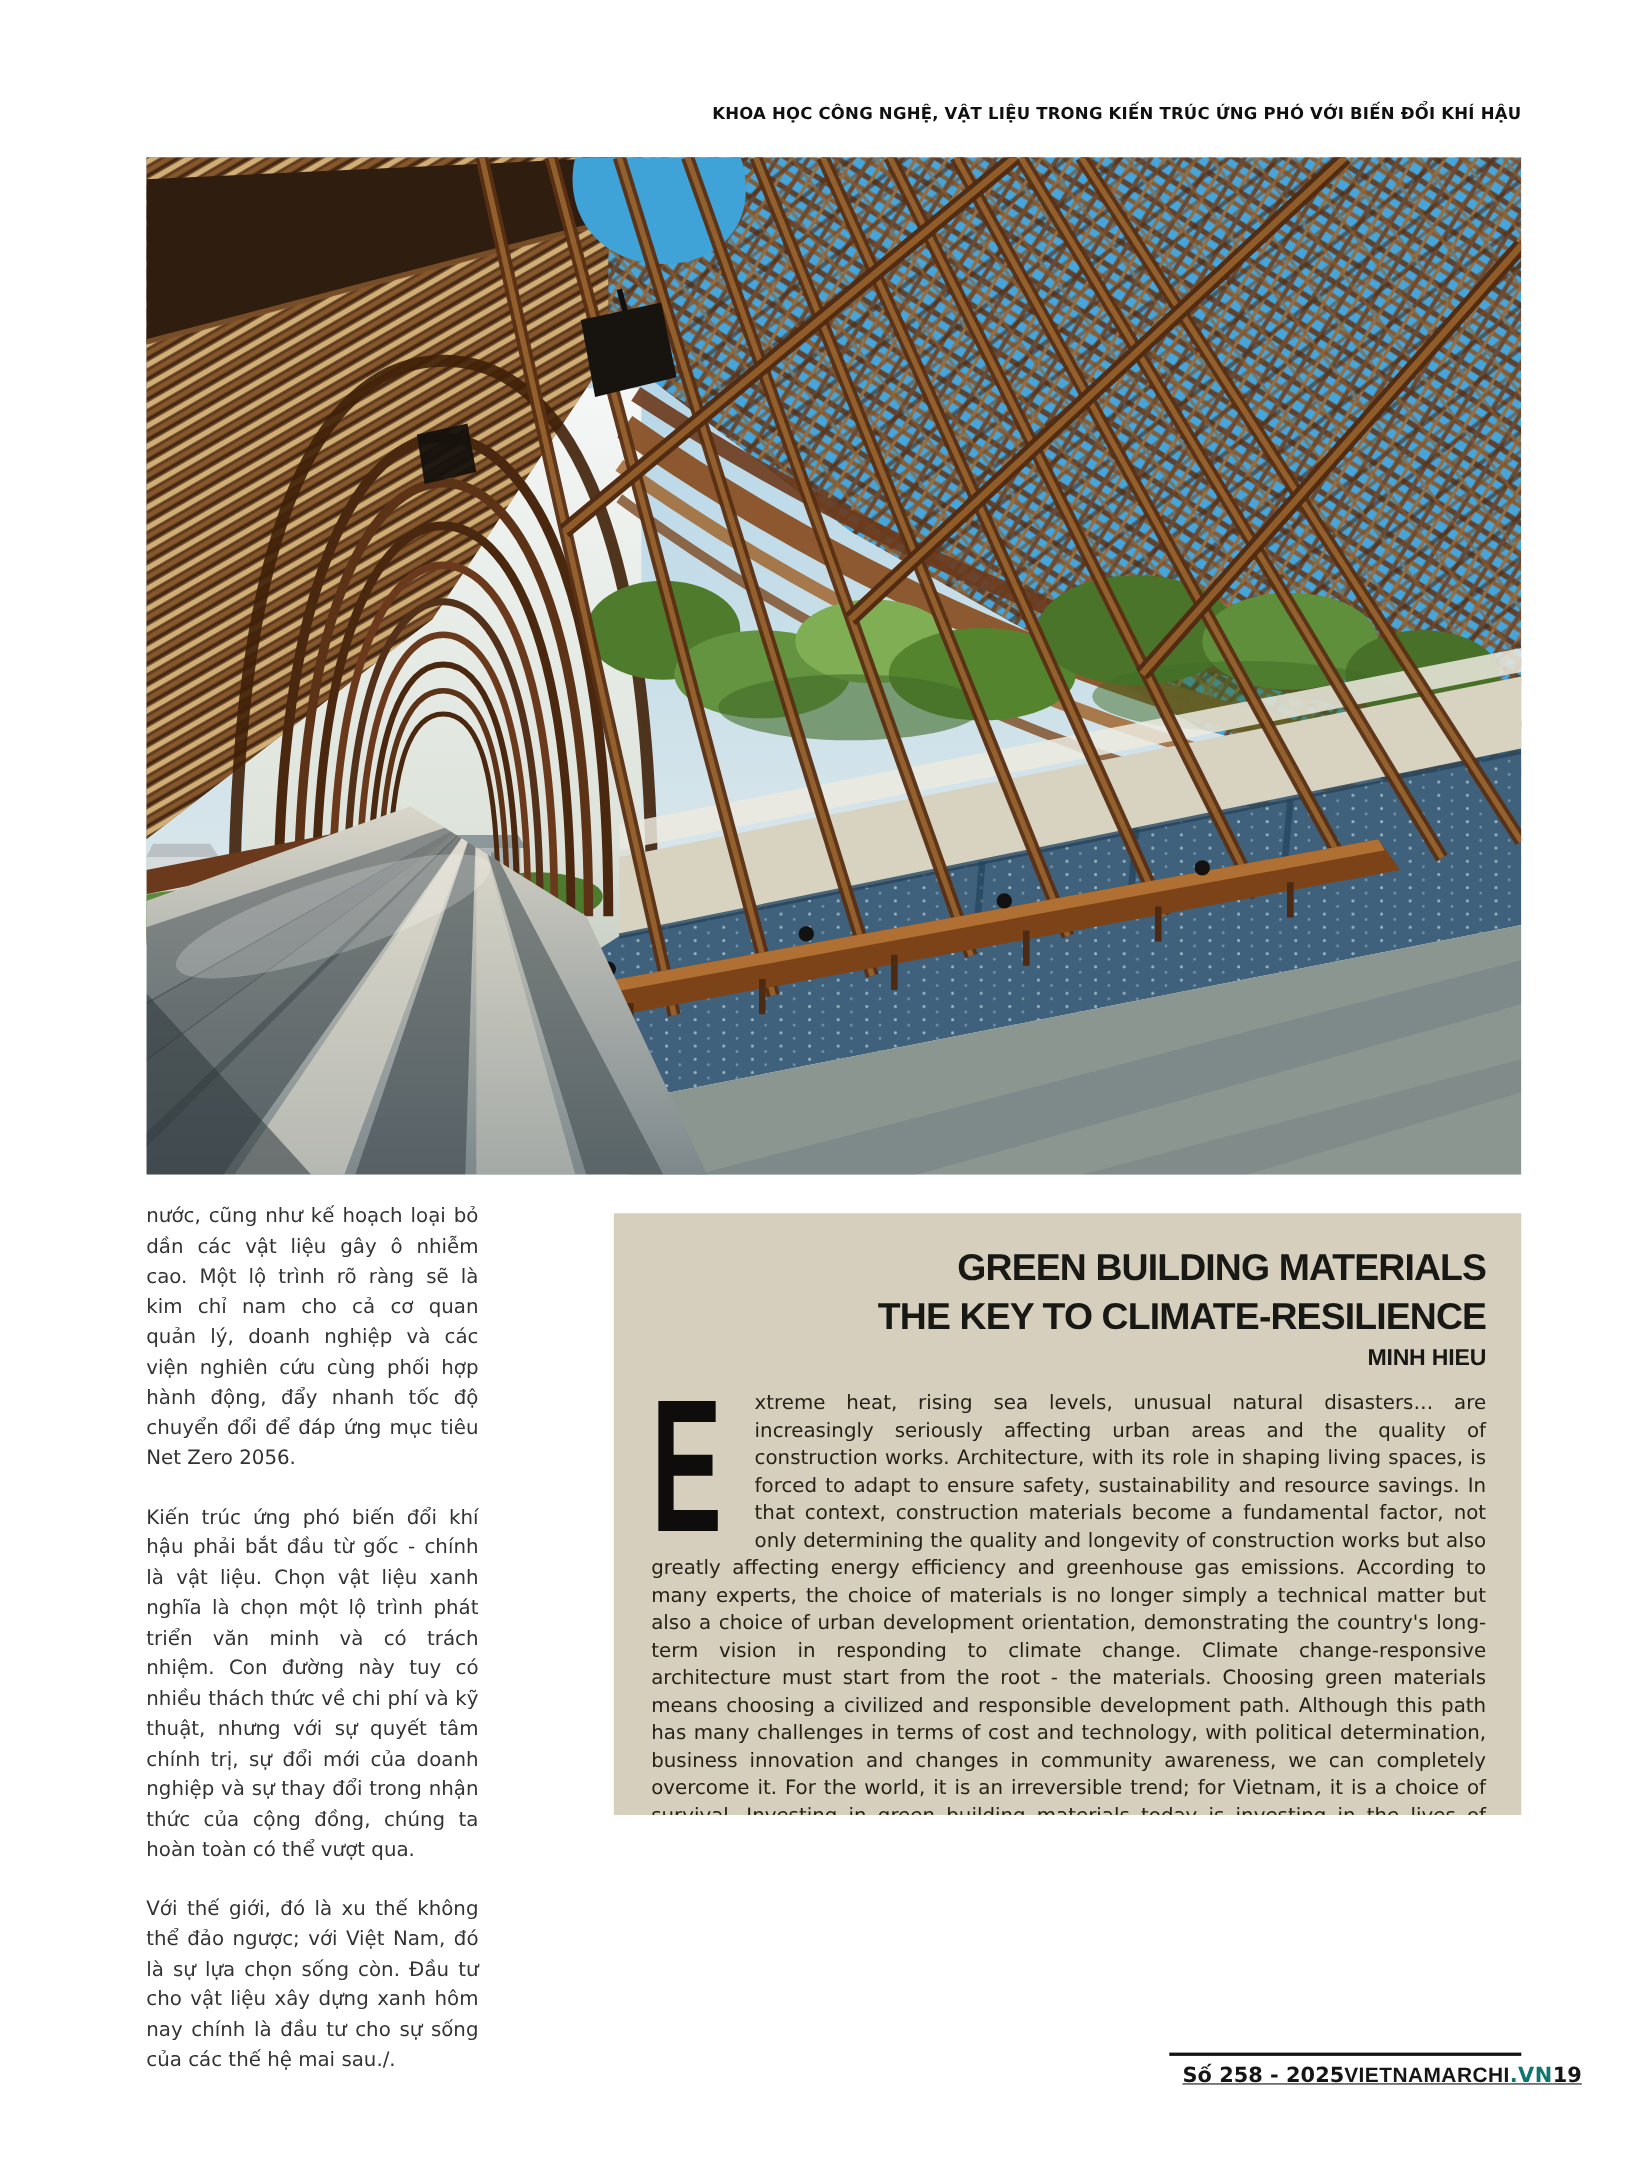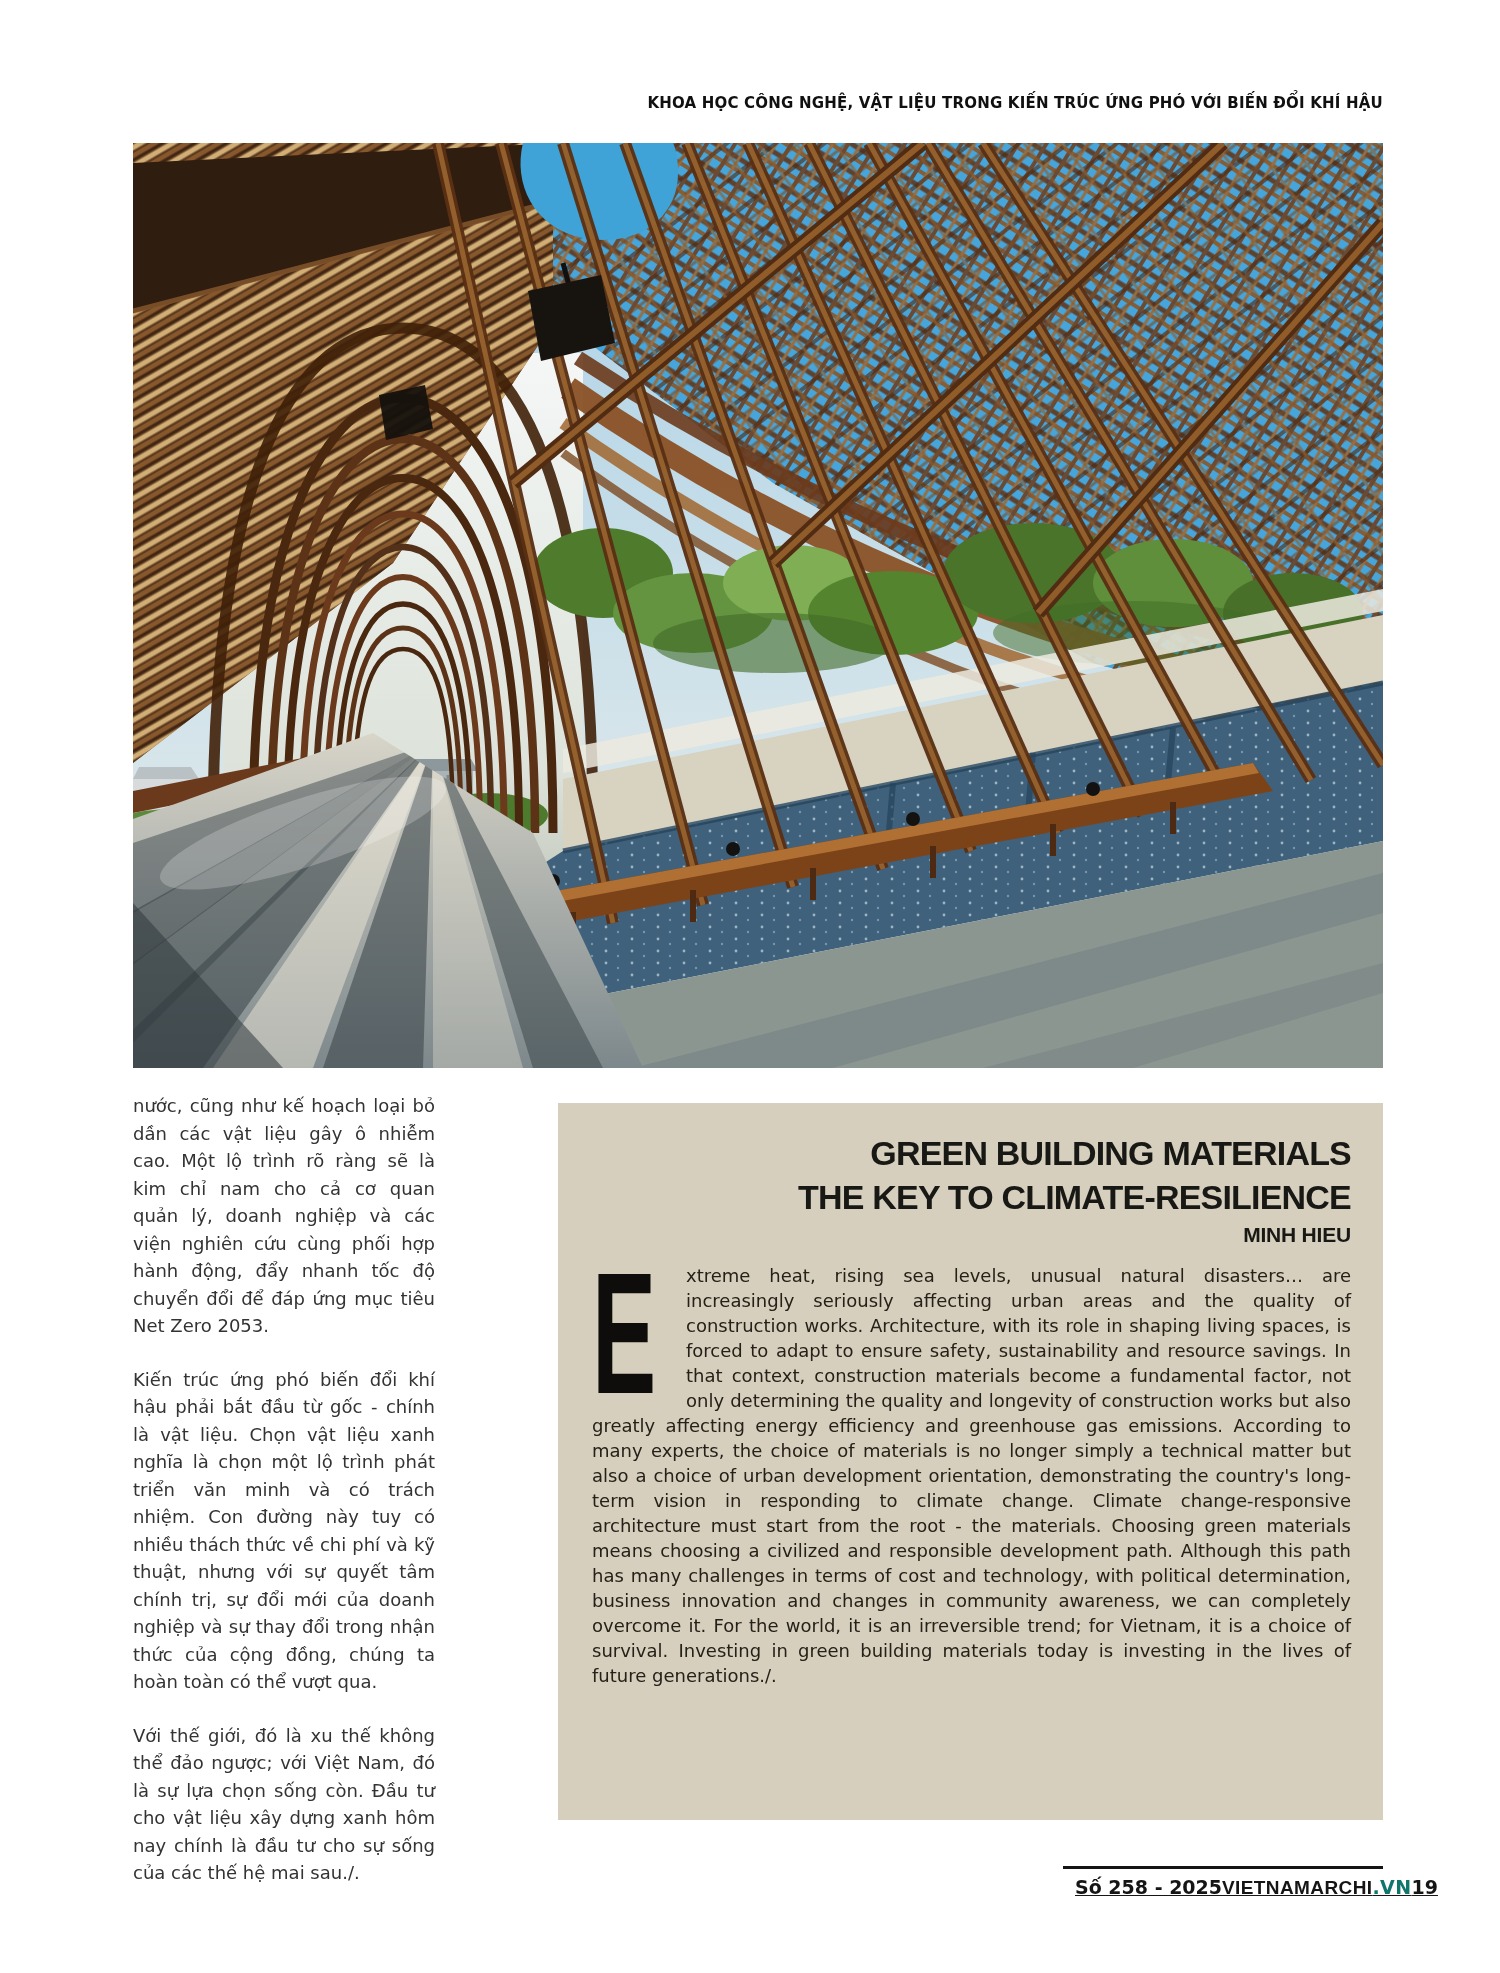--- a/index.html
+++ b/index.html
@@ -25,21 +25,21 @@
 
   
   .left-col{
     position:absolute;left:133px;top:1092px;width:302px;
     font-size:18px;line-height:27.5px;text-align:justify;color:#333;
   }
   .left-col p{margin:0 0 26px 0;}
 
   
   .feature-box{
-    position:absolute;left:558px;top:1103px;width:825px;height:717px;
+    position:absolute;left:558px;top:1103px;width:825px;height:547px;
     background:#d6cfbe;box-sizing:border-box;padding:28px 32px 24px 34px;
     overflow:hidden;
   }
   .feature-title{
     margin:0;text-align:right;font-family:"Liberation Sans","DejaVu Sans",sans-serif;
     font-size:34px;line-height:44px;font-weight:bold;letter-spacing:-0.8px;color:#181815;
   }
   .feature-title span{display:block;}
   .byline{
     text-align:right;font-family:"Liberation Sans","DejaVu Sans",sans-serif;
@@ -275,21 +275,21 @@
 
       <g>
         <path d="M430,120 L438,150" stroke="#101010" stroke-width="5"></path>
         <polygon points="395,148 468,132 482,200 408,218" fill="#17130e"></polygon>
         <polygon points="246,252 292,242 300,286 253,297" fill="#15110d" opacity="0.95"></polygon>
       </g>
     </svg>
   </div>
 
   <div class="left-col">
-    <p>nước, cũng như kế hoạch loại bỏ dần các vật liệu gây ô nhiễm cao. Một lộ trình rõ ràng sẽ là kim chỉ nam cho cả cơ quan quản lý, doanh nghiệp và các viện nghiên cứu cùng phối hợp hành động, đẩy nhanh tốc độ chuyển đổi để đáp ứng mục tiêu Net Zero 2053.</p>
+    <p>nước, cũng như kế hoạch loại bỏ dần các vật liệu gây ô nhiễm cao. Một lộ trình rõ ràng sẽ là kim chỉ nam cho cả cơ quan quản lý, doanh nghiệp và các viện nghiên cứu cùng phối hợp hành động, đẩy nhanh tốc độ chuyển đổi để đáp ứng mục tiêu Net Zero 2056.</p>
     <p>Kiến trúc ứng phó biến đổi khí hậu phải bắt đầu từ gốc - chính là vật liệu. Chọn vật liệu xanh nghĩa là chọn một lộ trình phát triển văn minh và có trách nhiệm. Con đường này tuy có nhiều thách thức về chi phí và kỹ thuật, nhưng với sự quyết tâm chính trị, sự đổi mới của doanh nghiệp và sự thay đổi trong nhận thức của cộng đồng, chúng ta hoàn toàn có thể vượt qua.</p>
     <p>Với thế giới, đó là xu thế không thể đảo ngược; với Việt Nam, đó là sự lựa chọn sống còn. Đầu tư cho vật liệu xây dựng xanh hôm nay chính là đầu tư cho sự sống của các thế hệ mai sau./.</p>
   </div>
 
   <div class="feature-box">
     <h1 class="feature-title">
       <span>GREEN BUILDING MATERIALS</span>
       <span>THE KEY TO CLIMATE-RESILIENCE</span>
     </h1>
     <div class="byline">MINH HIEU</div>

